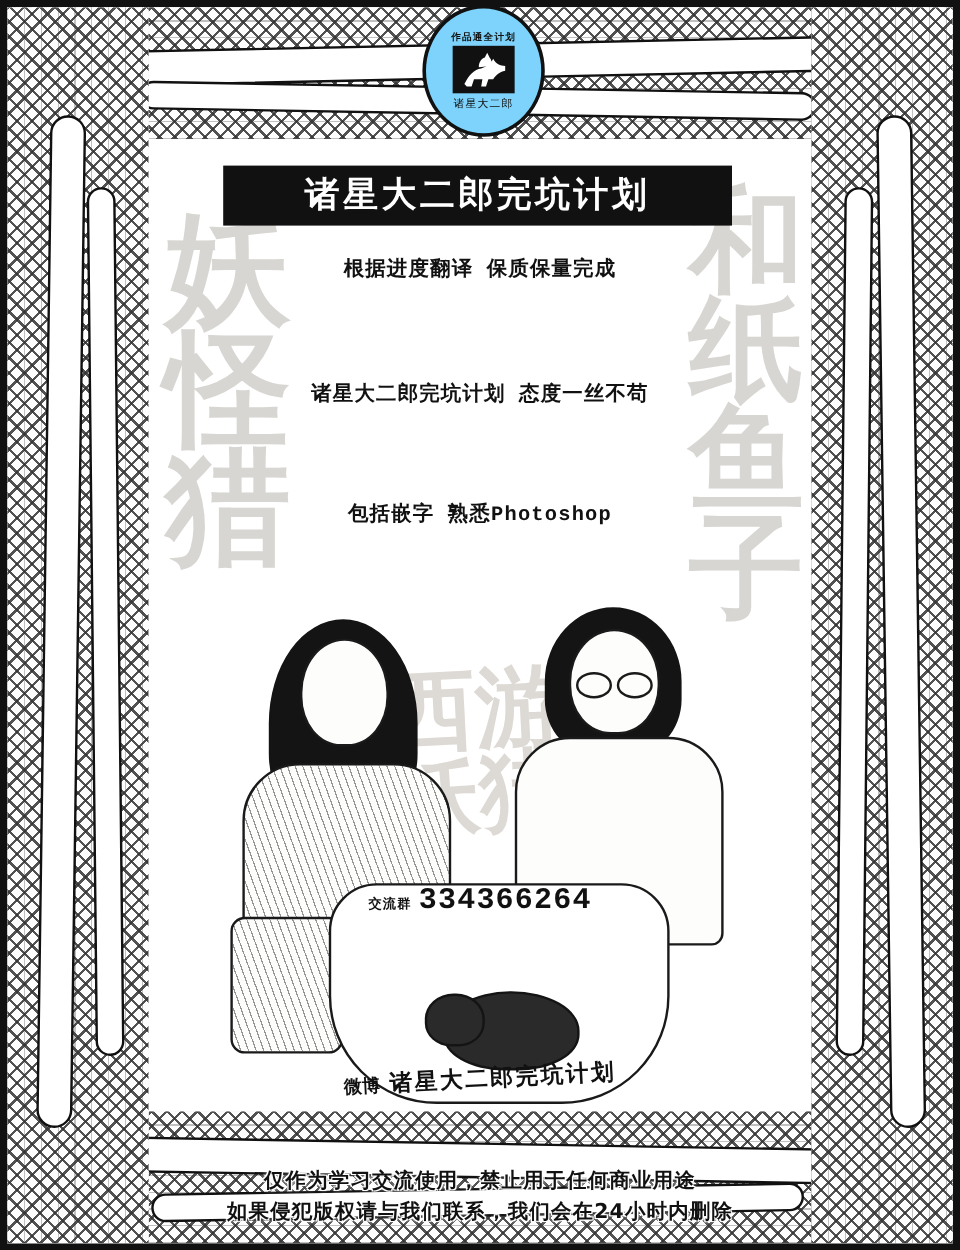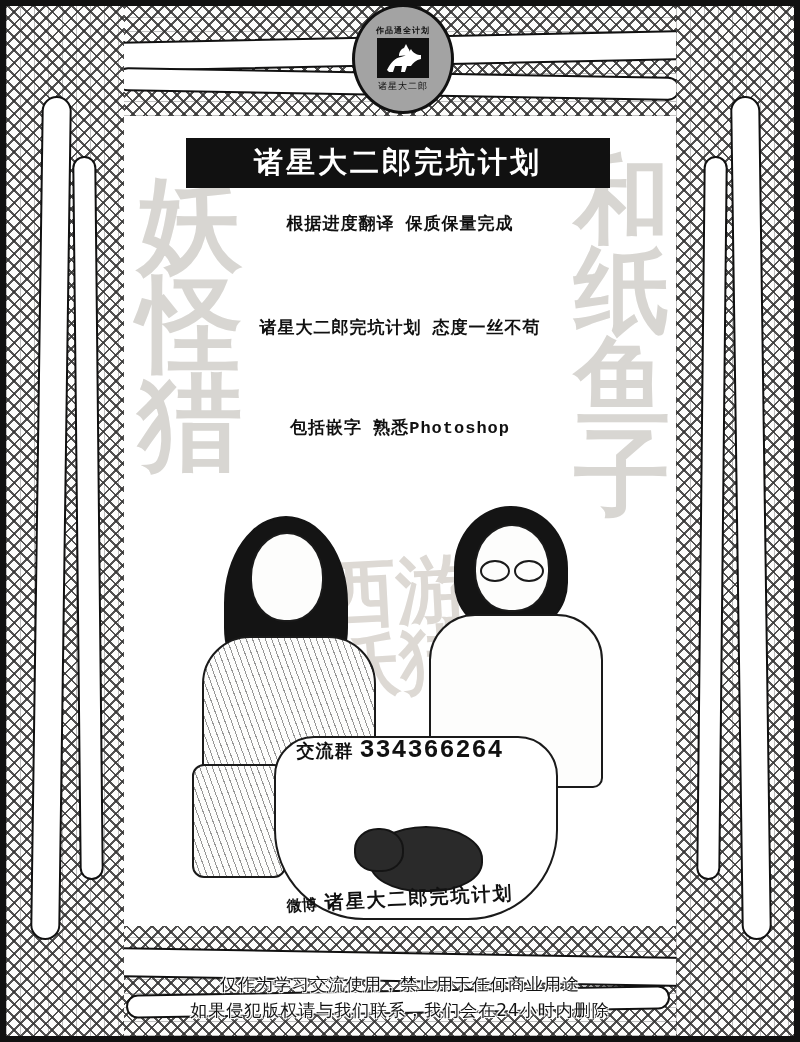--- a/index.html
+++ b/index.html
@@ -164,21 +164,21 @@
   
   .qq-line {
     position: absolute;
     left: 0; top: 620px; width: 552px;
     text-align: center;
     color: #111111;
   }
   .qq-label {
     font-family: Liberation Sans, sans-serif;
     font-weight: 700;
-    font-size: 18px;
+    font-size: 11px;
     letter-spacing: 1px;
     margin-top: 37px;
   }
   .qq-number {
     font-family: Liberation Mono, monospace;
     font-weight: 700;
     font-size: 25px;
     letter-spacing: 1px;
     margin-left: 6px;
   }
@@ -202,21 +202,21 @@
     font-size: 19px;
     letter-spacing: 2px;
     margin-left: 8px;
   }
 
   
   .logo {
     position: absolute;
     left: 352px; top: 4px;
     width: 96px; height: 104px;
-    background: #a3a3a3;
+    background: #7dd3fc;
     border-radius: 50%;
     border: 3px solid #111111;
     display: flex;
     flex-direction: column;
     align-items: center;
     justify-content: center;
     overflow: hidden;
   }
   .logo-top-text {
     font-family: "DejaVu Sans", sans-serif;
@@ -240,21 +240,21 @@
   }
 
   
   .disclaimer {
     position: absolute;
     left: 0; top: 972px;
     width: 800px;
     text-align: center;
     color: #111111;
     font-family: "DejaVu Sans", sans-serif;
-    font-weight: 400;
+    font-weight: 700;
     font-size: 17px;
     letter-spacing: 1px;
     line-height: 1.5;
     text-shadow:
       -1px -1px 0 #fff, 1px -1px 0 #fff,
       -1px  1px 0 #fff, 1px  1px 0 #fff,
       0 0 4px #fff;
   }
 </style>
 </head>

